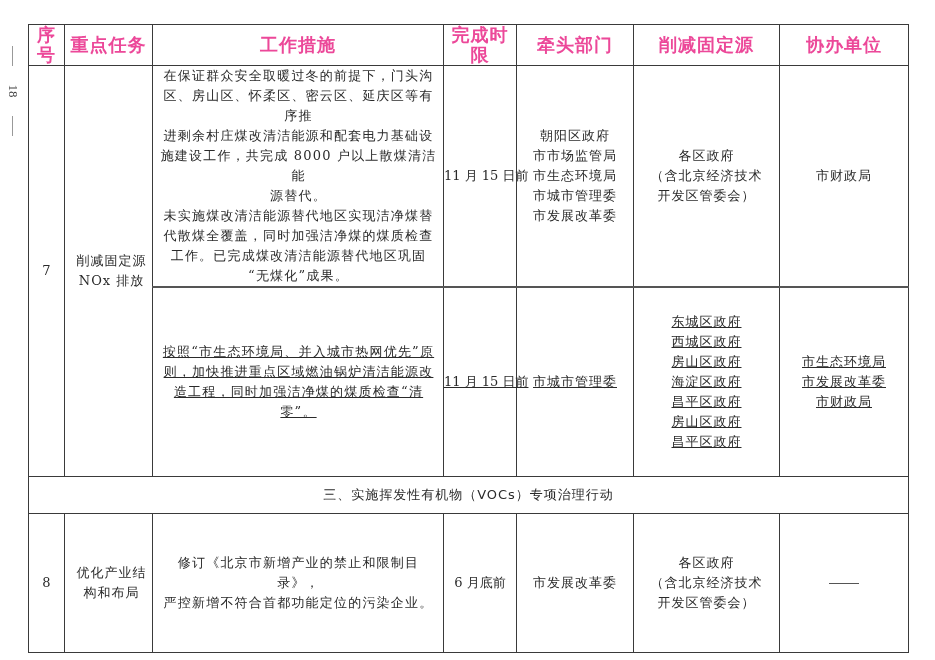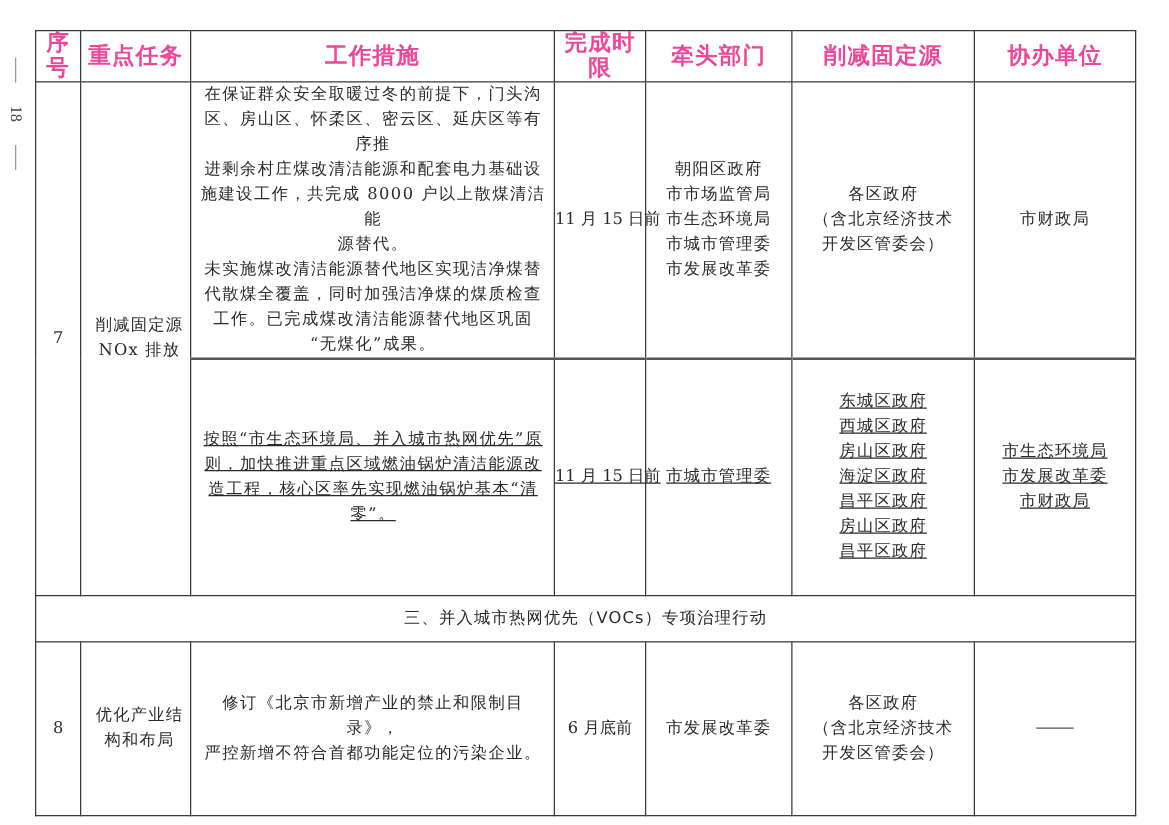--- a/index.html
+++ b/index.html
@@ -164,21 +164,21 @@
         <div>开发区管委会）</div>
       </td>
       <td class="stack">
         <div>市财政局</div>
       </td>
     </tr>
     <tr class="row7b">
       <td class="measure thick-top">
         <div>按照“市生态环境局、并入城市热网优先”原</div>
         <div>则，加快推进重点区域燃油锅炉清洁能源改</div>
-        <div>造工程，核心区率先实现燃油锅炉基本“清</div>
+        <div>造工程，同时加强洁净煤的煤质检查“清</div>
         <div>零”。</div>
       </td>
       <td class="deadline thick-top">11 月 15 日前</td>
       <td class="stack thick-top">
         <div>市城市管理委</div>
       </td>
       <td class="stack thick-top">
         <div>东城区政府</div>
         <div>西城区政府</div>
         <div>房山区政府</div>
@@ -187,21 +187,21 @@
         <div>房山区政府</div>
         <div>昌平区政府</div>
       </td>
       <td class="stack thick-top">
         <div>市生态环境局</div>
         <div>市发展改革委</div>
         <div>市财政局</div>
       </td>
     </tr>
     <tr class="section-row">
-      <td colspan="7">三、并入城市热网优先（VOCs）专项治理行动</td>
+      <td colspan="7">三、实施挥发性有机物（VOCs）专项治理行动</td>
     </tr>
     <tr class="row8">
       <td>8</td>
       <td class="task">
         <div>优化产业结</div>
         <div>构和布局</div>
       </td>
       <td class="measure">
         <div>修订《北京市新增产业的禁止和限制目录》，</div>
         <div>严控新增不符合首都功能定位的污染企业。</div>

